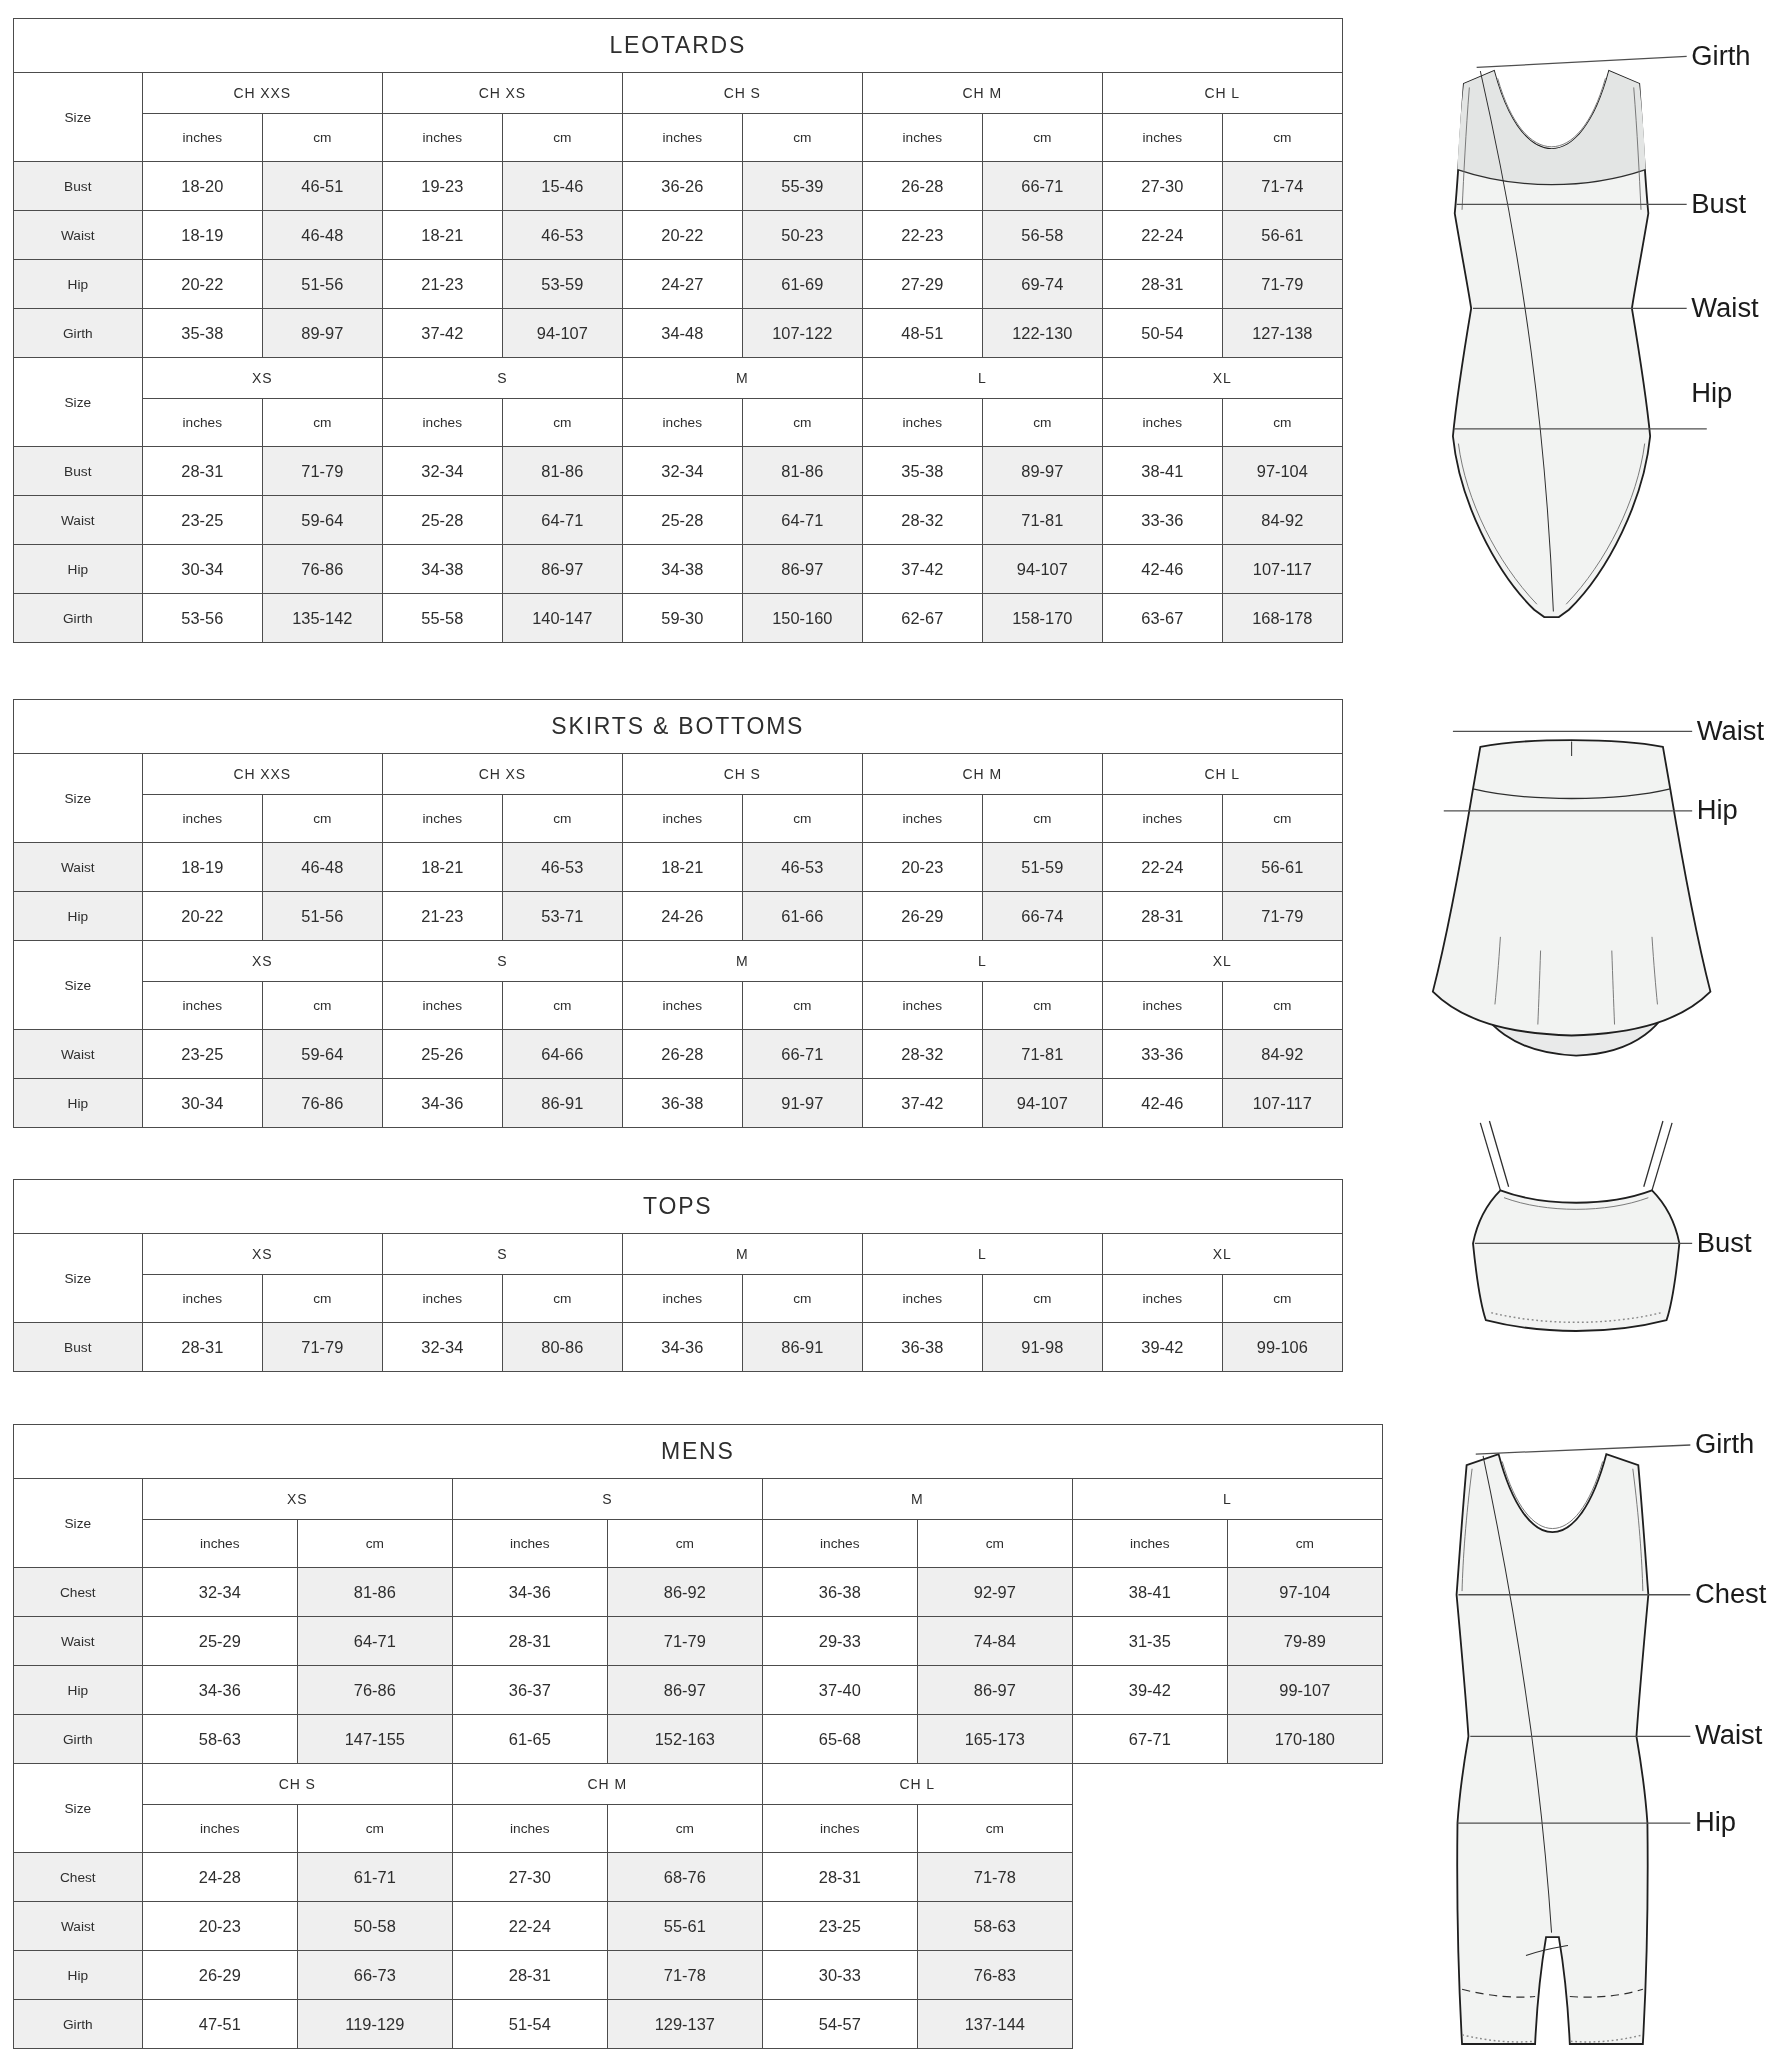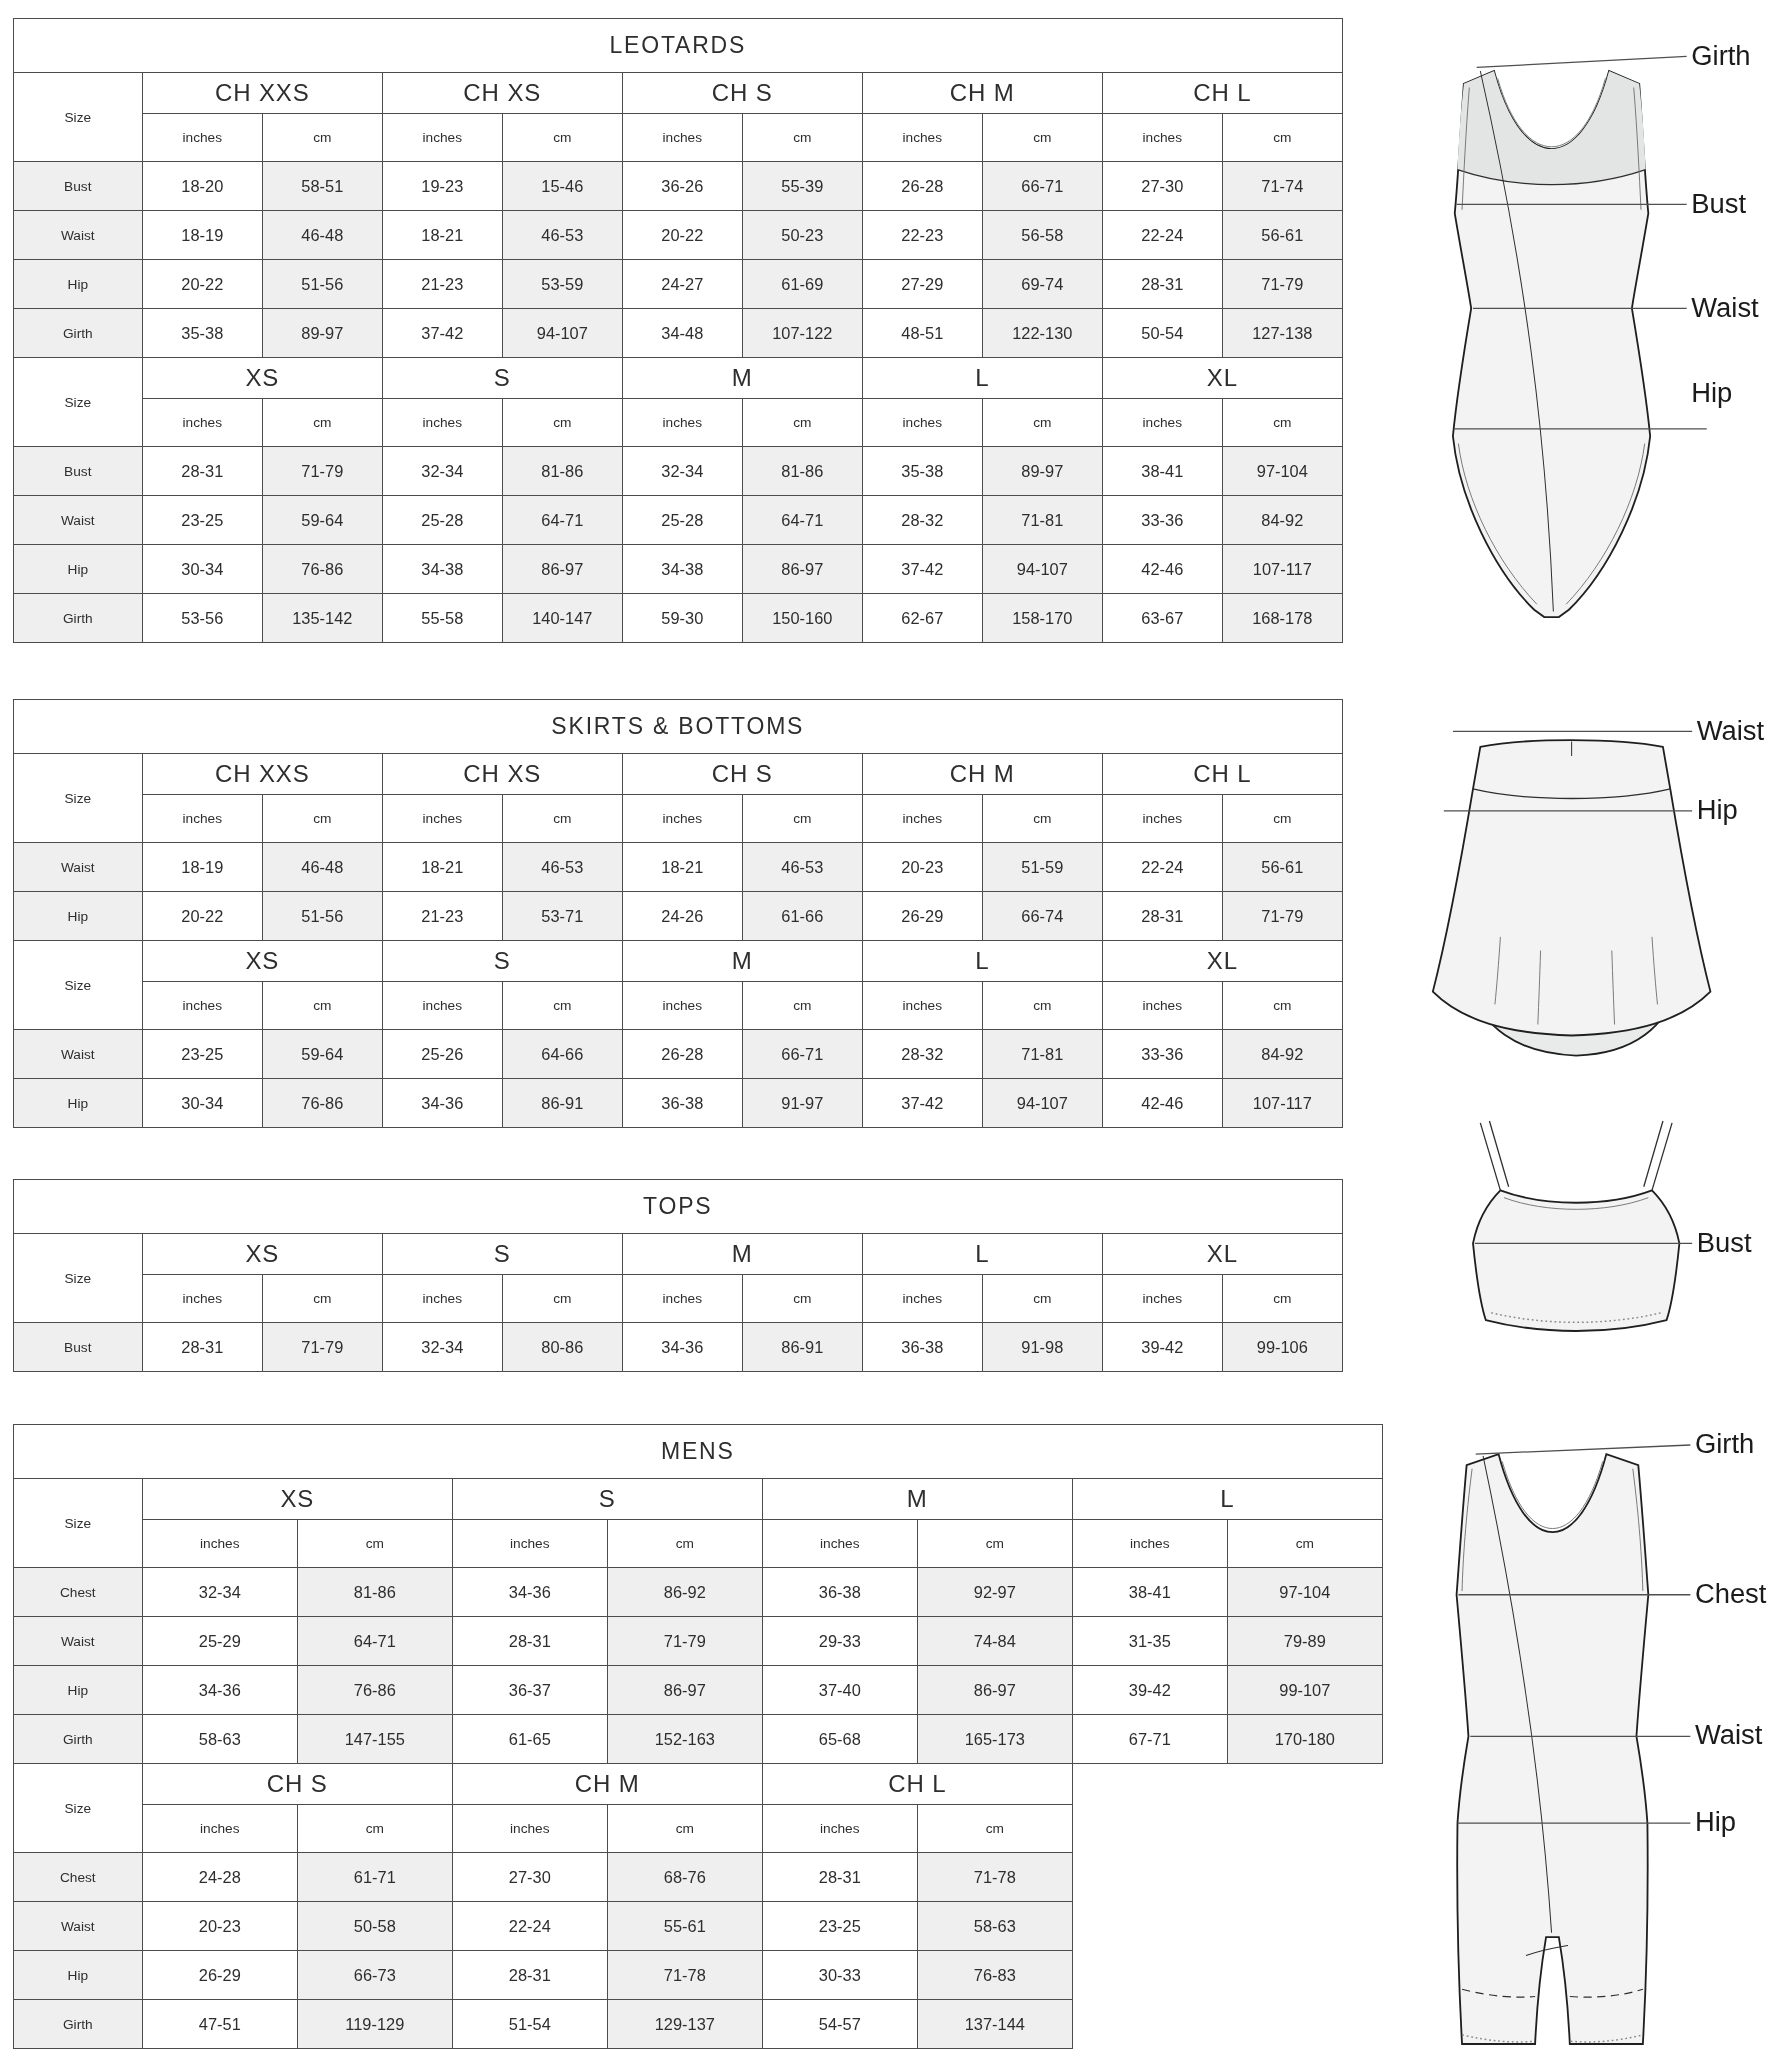--- a/index.html
+++ b/index.html
@@ -8,21 +8,21 @@
     font-family:"Liberation Sans",sans-serif;color:#2e2e2e;overflow:hidden;
   }
   .tbl-block{position:absolute;}
   table.size-table{border-collapse:collapse;table-layout:fixed;background:#fff;}
   table.size-table td{
     border:0.9px solid #4c4c4c;text-align:center;vertical-align:middle;
     white-space:nowrap;overflow:hidden;padding:0;color:#2e2e2e;
   }
   td.title-cell{font-size:23px;letter-spacing:1.8px;height:53px;border-bottom:1.8px solid #3a3a3a;}
   td.size-hdr{font-size:13.7px;background:#fff;}
-  td.size-name{font-size:24px;height:40px;border-bottom:2.7px solid #a8a8a8;letter-spacing:0.9px;margin-left:16px;}
+  td.size-name{font-size:14px;height:40px;border-bottom:2.7px solid #a8a8a8;letter-spacing:0.9px;margin-left:16px;}
   td.unit{font-size:13.7px;height:47px;}
   td.rlabel{font-size:13.7px;background:#efefef;}
   td.val{font-size:16.4px;height:48px;}
   td.val.cm{background:#efefef;}
   .illus{position:absolute;}
   .illus svg{display:block;}
   .m-line{stroke:#4f4f4f;stroke-width:1.4;fill:none;}
   .outline{fill:#f2f3f2;stroke:#1f1f1f;stroke-width:2;}
   .yoke{fill:#e3e5e4;stroke:none;}
   .detail{stroke:#2e2e2e;stroke-width:1.4;fill:none;}
@@ -71,21 +71,21 @@
             <td class="unit">inches</td>
             <td class="unit">cm</td>
             <td class="unit">inches</td>
             <td class="unit">cm</td>
             <td class="unit">inches</td>
             <td class="unit">cm</td>
           </tr>
           <tr>
             <td class="rlabel">Bust</td>
             <td class="val">18-20</td>
-            <td class="val cm">58-51</td>
+            <td class="val cm">46-51</td>
             <td class="val">19-23</td>
             <td class="val cm">15-46</td>
             <td class="val">36-26</td>
             <td class="val cm">55-39</td>
             <td class="val">26-28</td>
             <td class="val cm">66-71</td>
             <td class="val">27-30</td>
             <td class="val cm">71-74</td>
           </tr>
           <tr>

